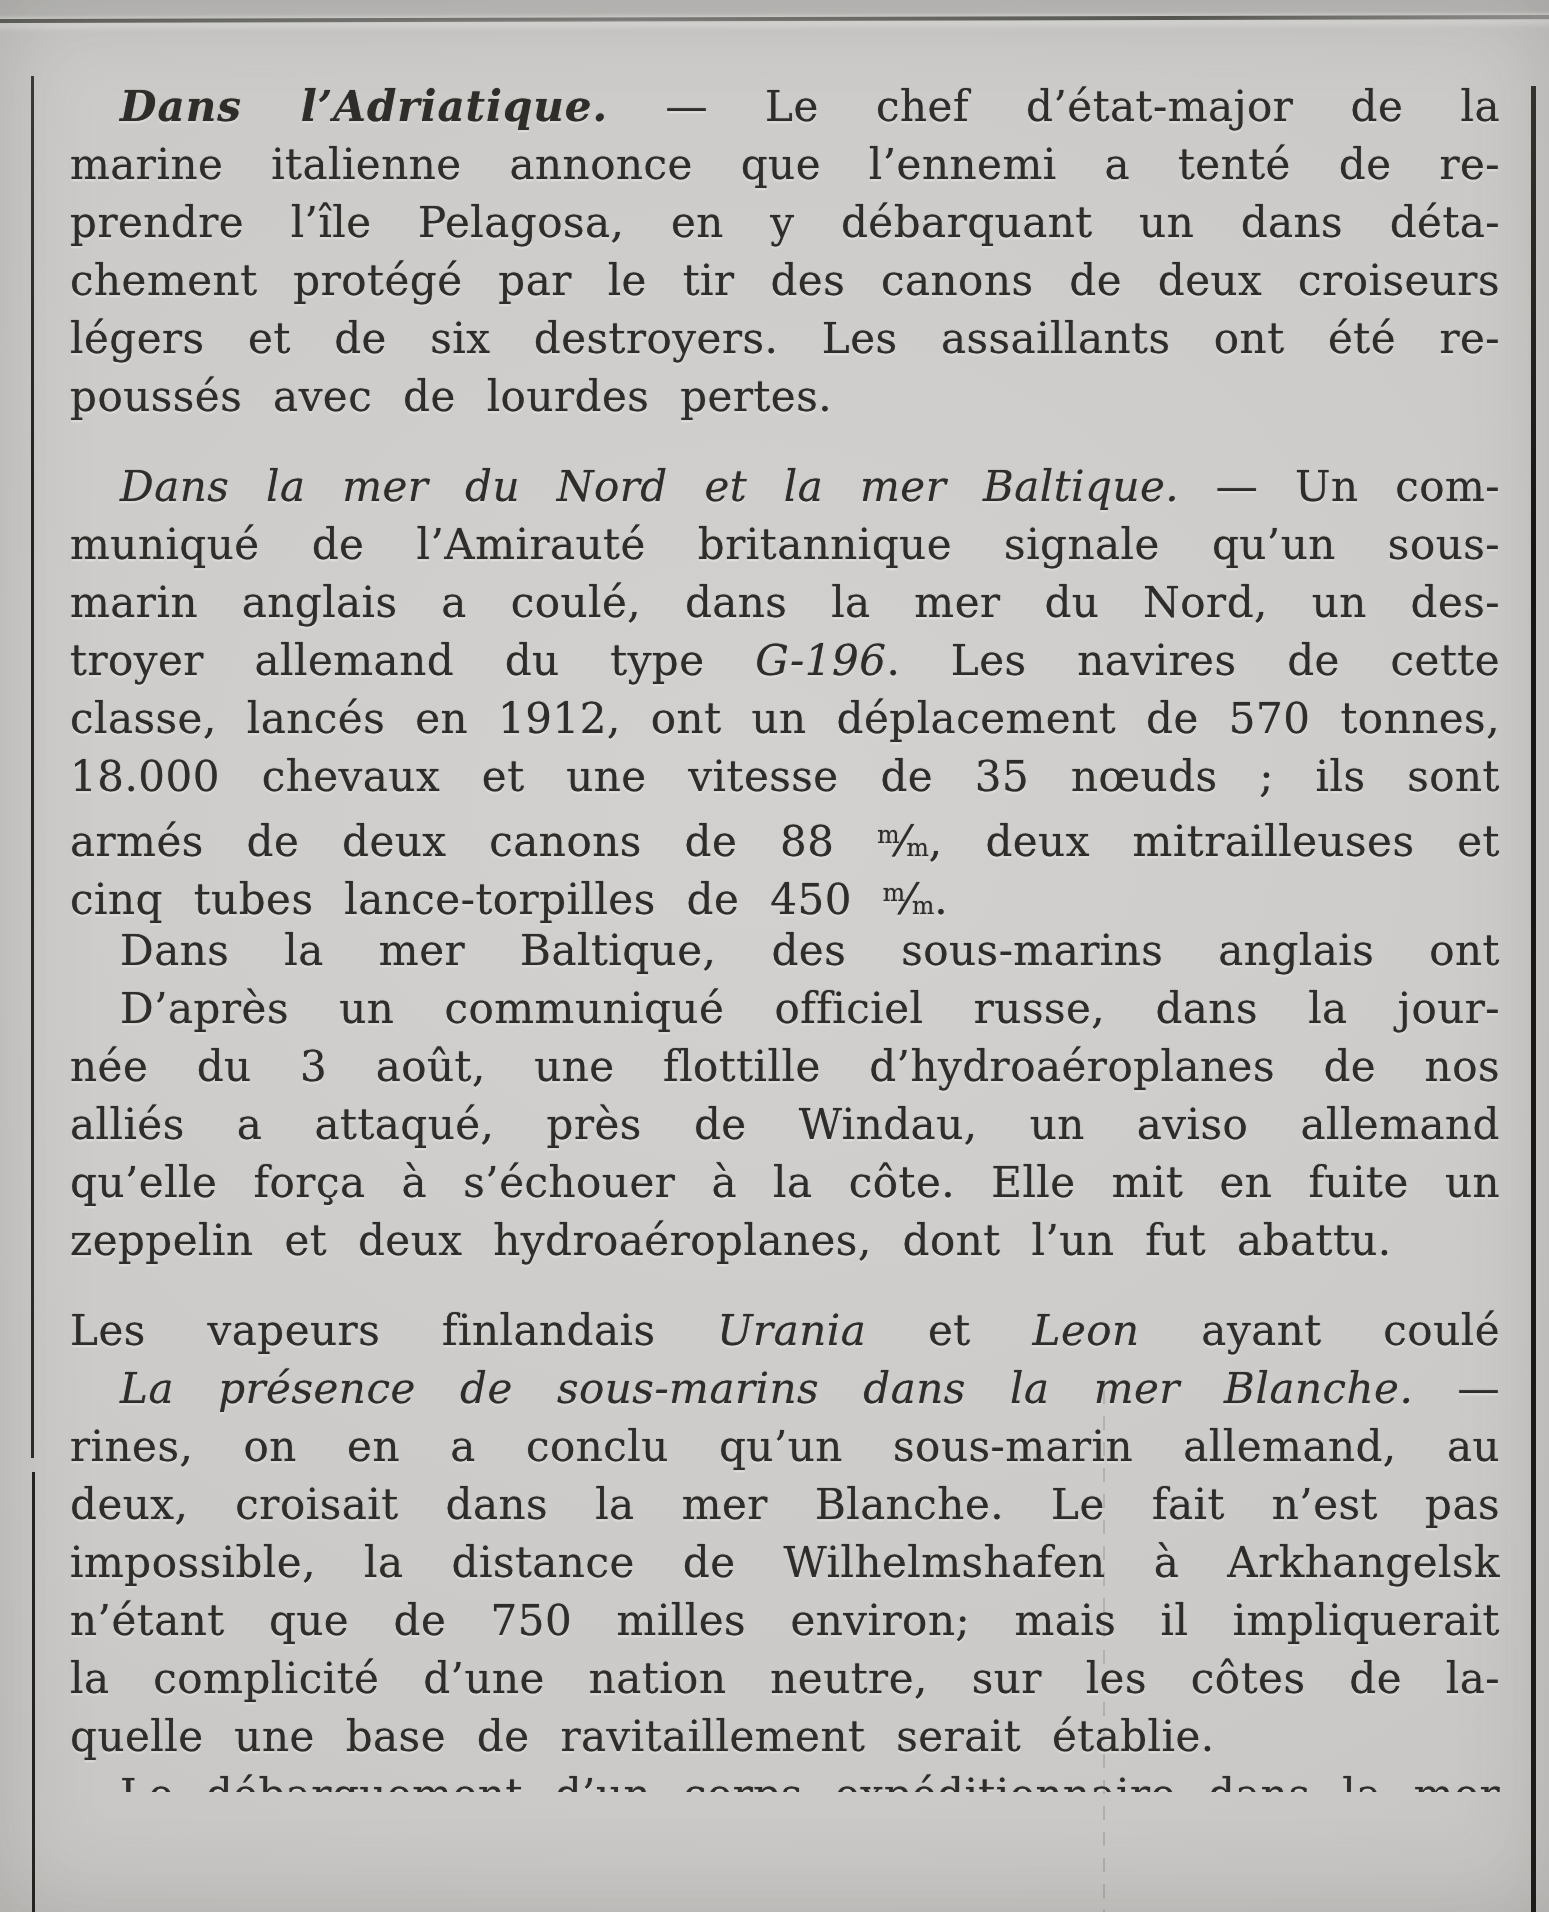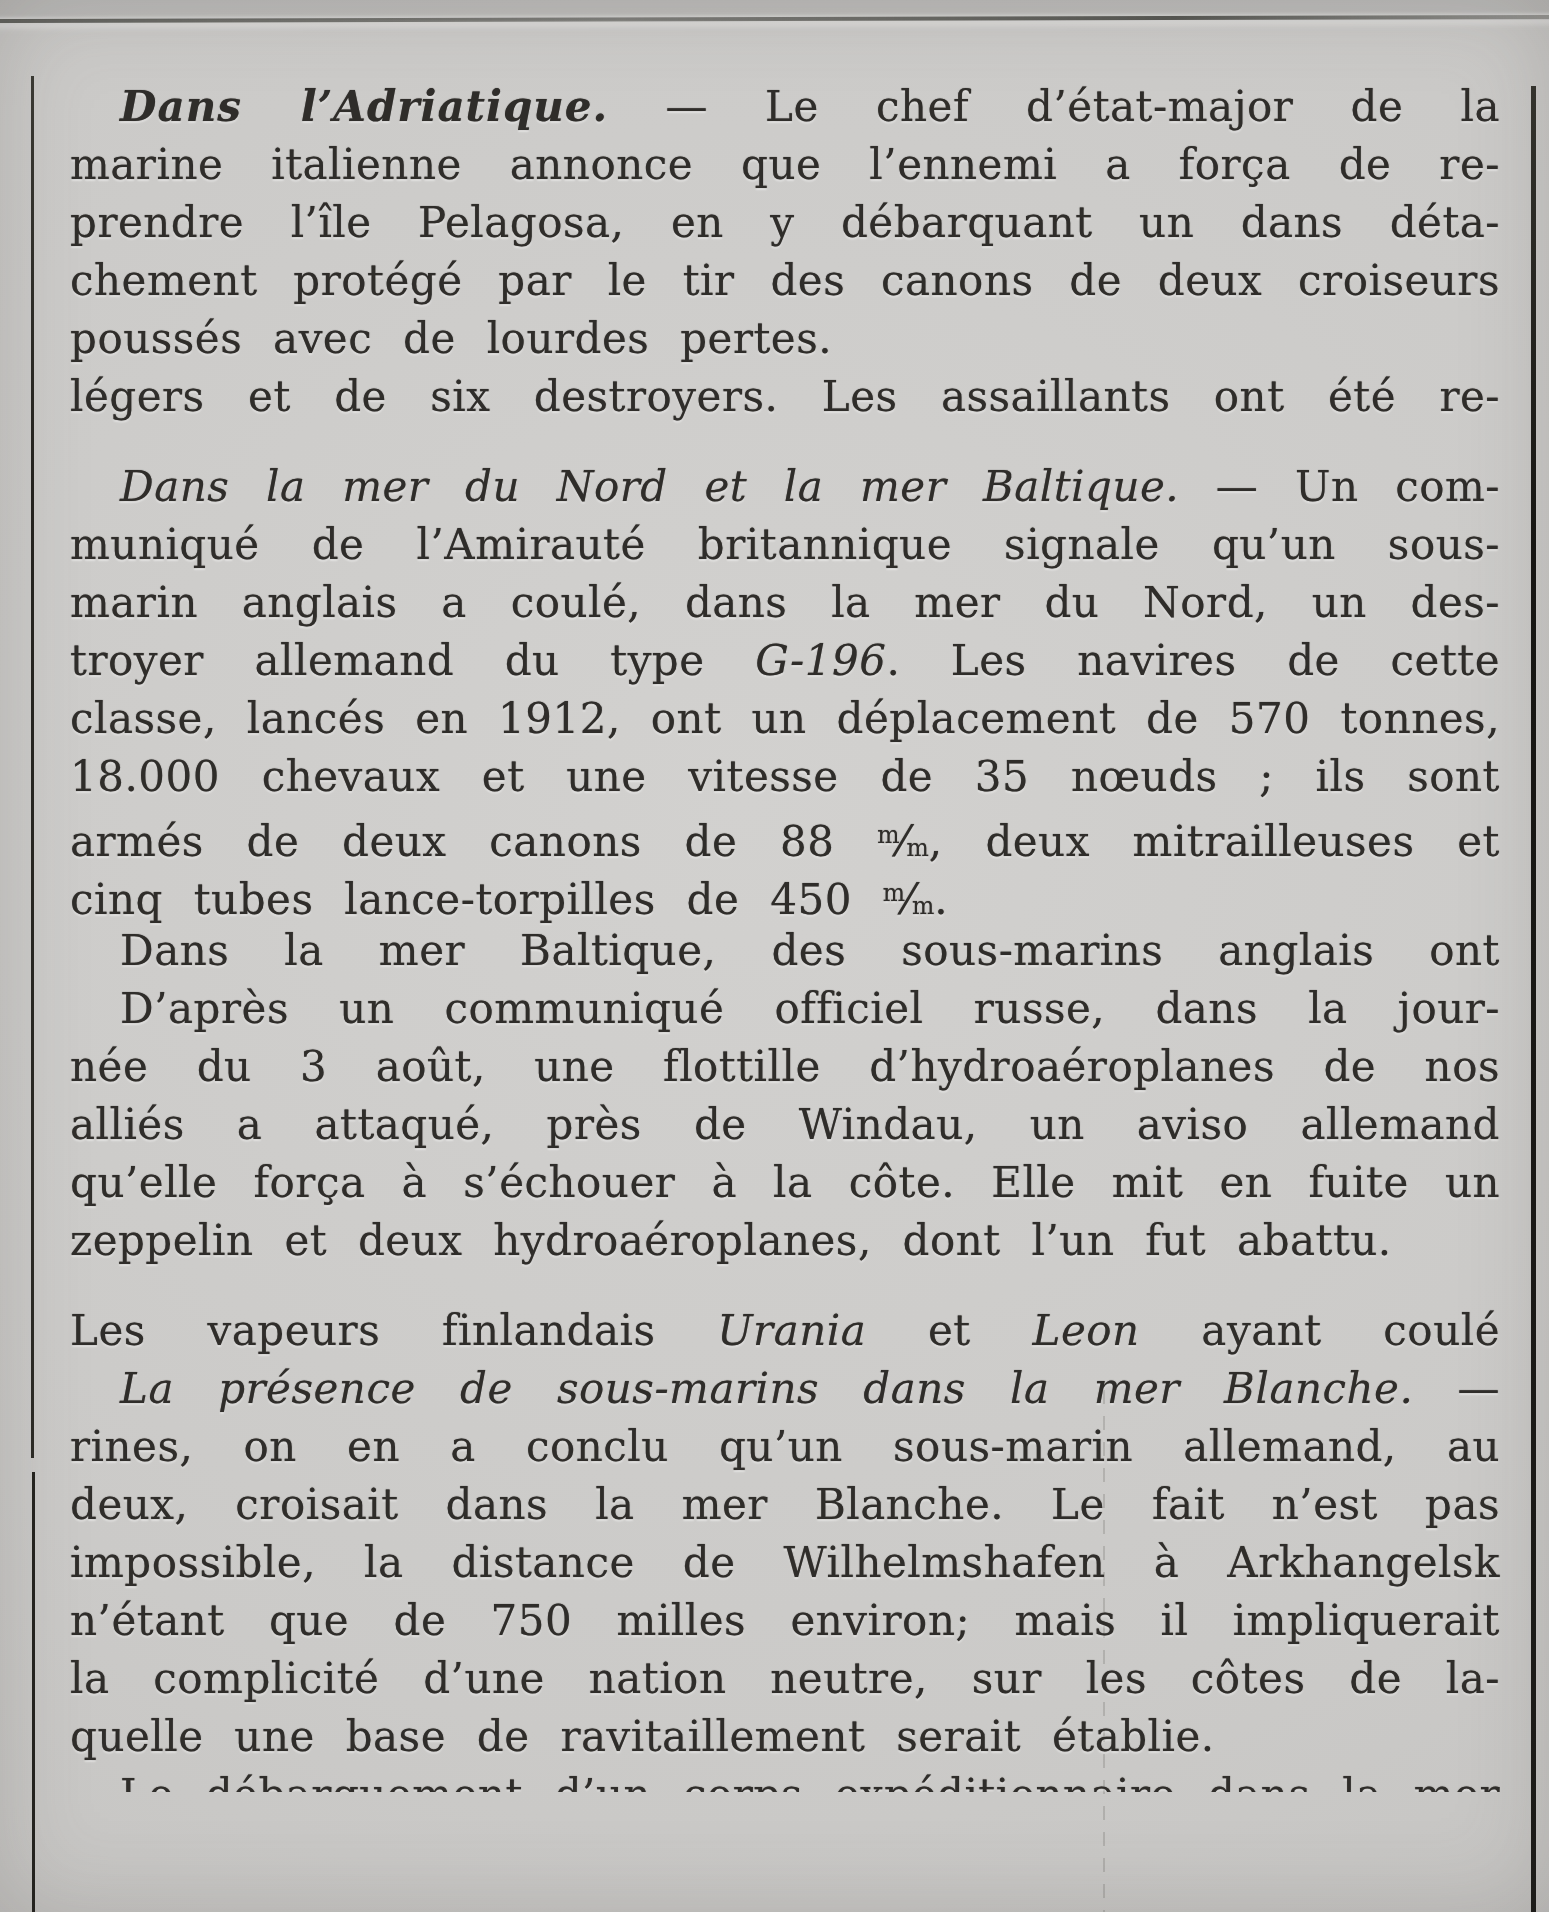--- a/index.html
+++ b/index.html
@@ -57,25 +57,25 @@
 <div class="page">
   <div class="topband"></div>
   <div class="scanline"></div>
   <div class="rule rule-left-a"></div>
   <div class="rule rule-left-b"></div>
   <div class="rule rule-right"></div>
   <div class="crease"></div>
   <div class="column">
       <div>
         <div class="line indent"><span class="bi">Dans l’Adriatique.</span><span> — Le chef d’état-major de la</span></div>
-        <div class="line"><span>marine italienne annonce que l’ennemi a força de re-</span></div>
+        <div class="line"><span>marine italienne annonce que l’ennemi a tenté de re-</span></div>
         <div class="line"><span>prendre l’île Pelagosa, en y débarquant un dans déta-</span></div>
         <div class="line"><span>chement protégé par le tir des canons de deux croiseurs</span></div>
+        <div class="line"><span>légers et de six destroyers. Les assaillants ont été re-</span></div>
         <div class="line last"><span>poussés avec de lourdes pertes.</span></div>
-        <div class="line"><span>légers et de six destroyers. Les assaillants ont été re-</span></div>
       </div>
       <div class="pgap"></div>
       <div>
         <div class="line indent"><span class="it">Dans la mer du Nord et la mer Baltique.</span><span> — Un com-</span></div>
         <div class="line"><span>muniqué de l’Amirauté britannique signale qu’un sous-</span></div>
         <div class="line"><span>marin anglais a coulé, dans la mer du Nord, un des-</span></div>
         <div class="line"><span>troyer allemand du type </span><span class="it">G-196</span><span>. Les navires de cette</span></div>
         <div class="line"><span>classe, lancés en 1912, ont un déplacement de 570 tonnes,</span></div>
         <div class="line"><span>18.000 chevaux et une vitesse de 35 nœuds ; ils sont</span></div>
         <div class="line"><span>armés de deux canons de 88 </span><span class="mm"><span class="msup">m</span><span class="mslash">⁄</span><span class="mbase">m</span></span><span>, deux mitrailleuses et</span></div>

